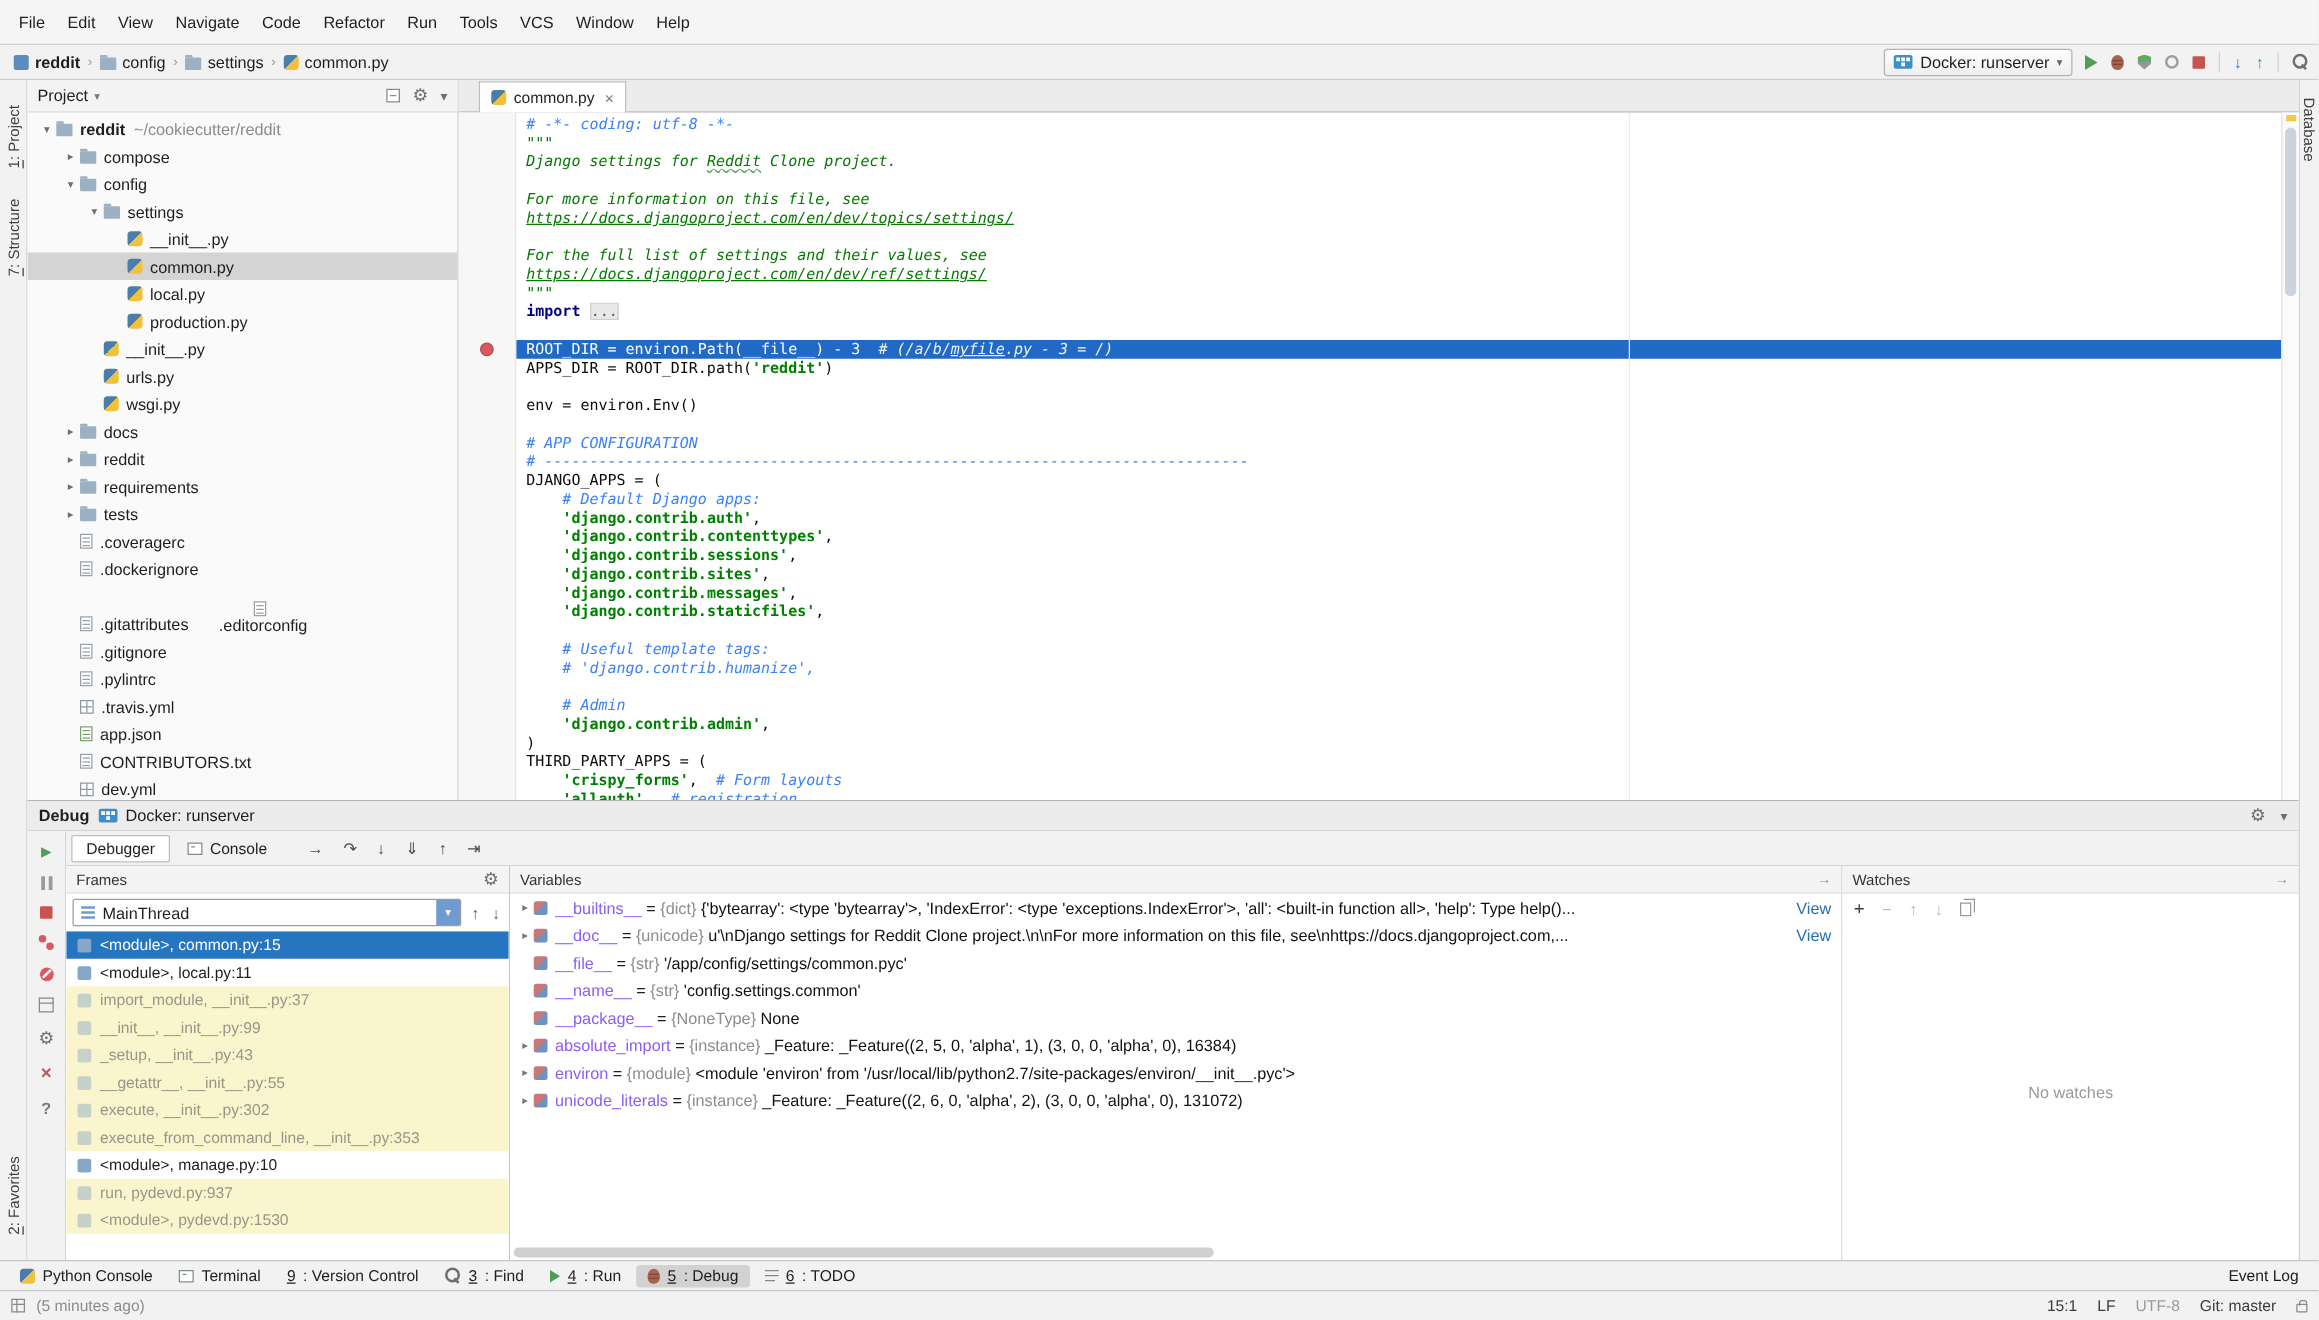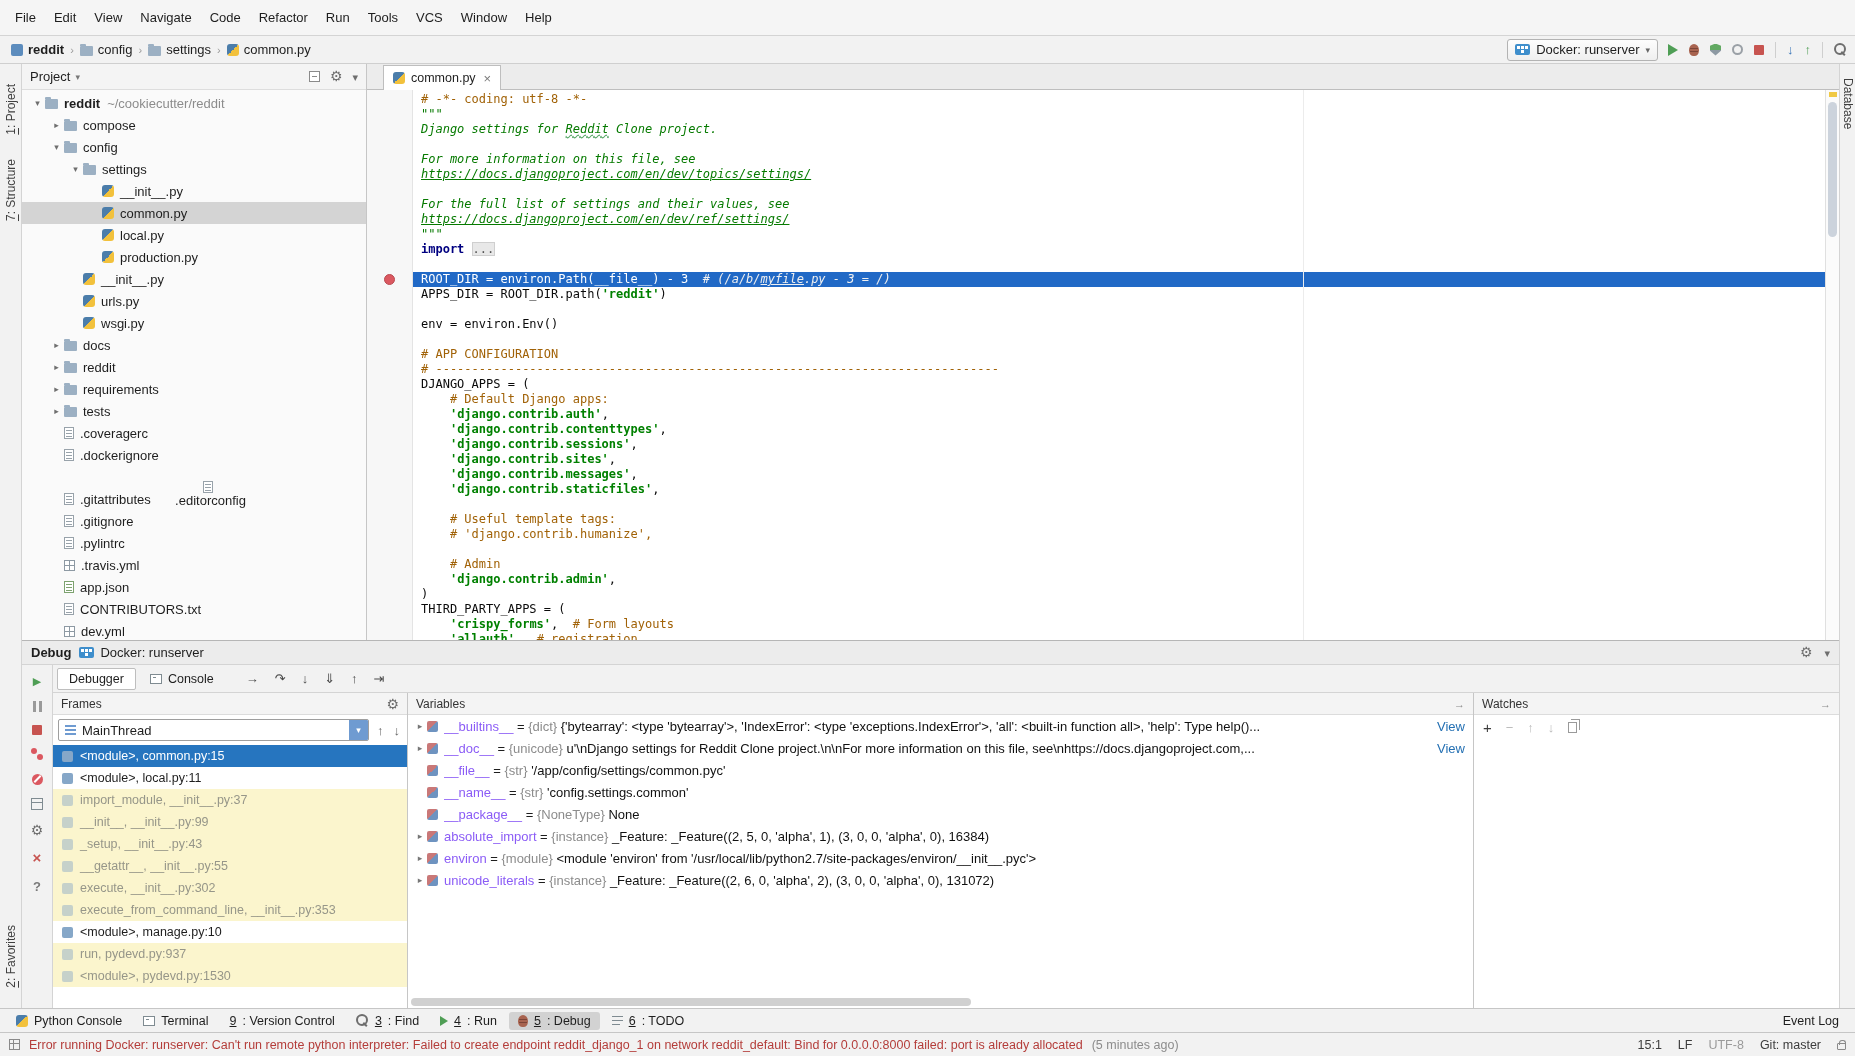--- a/index.html
+++ b/index.html
@@ -56,21 +56,21 @@
   font-size:12.5px;margin-bottom:-1px}
 .tab-close{color:#7a7a7a;font-size:13px;margin-left:2px;cursor:default}
 .editor-body{flex:1;position:relative;display:flex;min-height:0}
 .gutter{width:46px;background:#f7f7f7;border-right:1px solid #e4e4e4;position:relative;flex:0 0 46px}
 .bp{position:absolute;left:17px;width:11px;height:11px;border-radius:50%;background:#db5860;border:1px solid #b94a51}
 .code-wrap{flex:1;position:relative;min-width:0;overflow:hidden}
 .code{position:relative;font-family:"DejaVu Sans Mono",monospace;font-size:12px;line-height:15px;padding-top:2px;white-space:pre;height:100%}
 .code-line{height:15px;padding-left:8px}
 .code-line.exec{background:#2169c6;color:#fff}
 .margin-guide{position:absolute;top:0;bottom:0;left:890px;width:1px;background:#ececec;pointer-events:none}
-.tk-cmt{color:#a16207;}
+.tk-cmt{color:#3b82f6;font-style:italic}
 .tk-doc{color:#067a00;font-style:italic}
 .tk-doct{color:#067a00;font-style:italic;text-decoration:underline wavy #59a869}
 .tk-docl{color:#067a00;font-style:italic;text-decoration:underline}
 .tk-kw{color:#000080;font-weight:bold}
 .tk-str{color:#008000;font-weight:bold}
 .tk-plain{color:#0a0a0a}
 .tk-fold{color:#555;background:#e8e8e8;box-shadow:inset 0 0 0 1px #cfcfcf;padding:0 1px}
 .tk-w{color:#fff}
 .tk-wc{color:#f0f0f0;font-style:italic}
 .tk-wct{color:#f0f0f0;font-style:italic;text-decoration:underline}
@@ -593,20 +593,21 @@
                   <span>Watches</span>
                   <span class="pane-pin">→</span>
                 </div>
                 <div id="watches-toolbar" class="watches-toolbar">
                     <span class="w-plus">+</span>
                     <span class="w-dim">−</span>
                     <span class="w-dim">↑</span>
                     <span class="w-dim">↓</span>
                     <span class="ic icon-copy"></span>
                   </div>
+                <div class="no-watches">No watches</div>
               </div>
 
             </div>
           </div>
         </div>
       </div>
     </div>
 
     <div class="stripe stripe-right">
       <div id="stripe-right-top" style="display:flex;flex-direction:column;align-items:center">
@@ -622,21 +623,20 @@
       <div class="tw-item"><span class="ic icon-find"></span><span style="text-decoration:underline">3</span>: Find</div>
       <div class="tw-item"><span class="ic icon-run-sm"></span><span style="text-decoration:underline">4</span>: Run</div>
       <div class="tw-item active"><span class="ic icon-debug-sm"></span><span style="text-decoration:underline">5</span>: Debug</div>
       <div class="tw-item"><span class="ic icon-todo"></span><span style="text-decoration:underline">6</span>: TODO</div>
       <div class="tw-spacer"></div>
       <div class="tw-item">Event Log</div>
     </div>
 
   <div class="status-bar">
     <span class="ic icon-switcher"></span>
-    <span class="status-error">Error running Docker: runserver: Can't run remote python interpreter: Failed to create endpoint reddit_django_1 on network reddit_default: Bind for 0.0.0.0:8000 failed: port is already allocated</span>
     <span class="status-time">(5 minutes ago)</span>
     <div class="status-right">
       <span>15:1</span>
       <span>LF</span>
       <span class="status-dim">UTF-8</span>
       <span>Git: master</span>
       <span class="ic icon-lock"></span>
     </div>
   </div>
 

